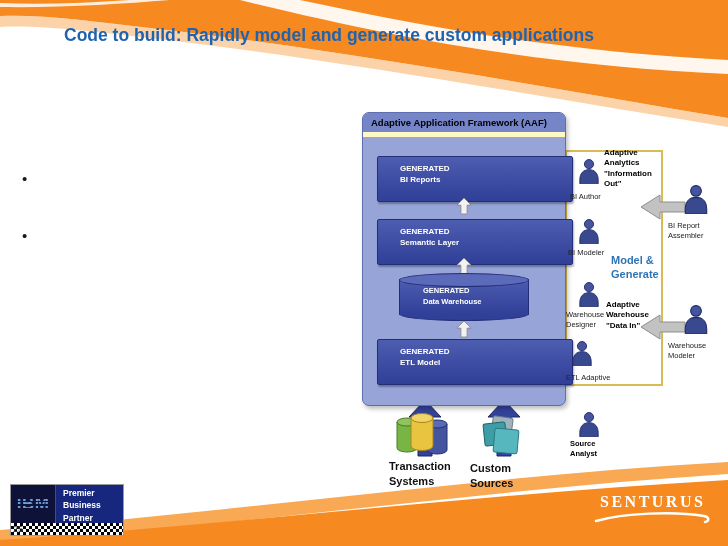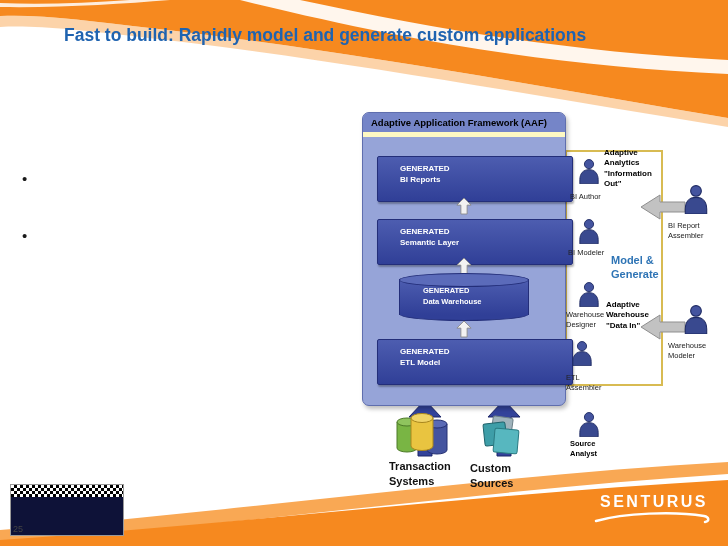--- a/index.html
+++ b/index.html
@@ -30,41 +30,41 @@
   .annot{font-size:8px;font-weight:bold;color:#000;line-height:1.3;z-index:3;}
   .model-gen{left:611px;top:254px;width:62px;font-size:11px;font-weight:bold;color:#2E74B5;line-height:1.25;z-index:3;}
   .yellow-box{left:565px;top:150px;width:94px;height:232px;border:2px solid #D8BB52;z-index:1;}
   .person{z-index:3;}
   .emblem{left:10px;top:484px;width:112px;height:50px;display:flex;flex-direction:column;z-index:4;border:1px solid #999;background:#0E1238;}
   .emblem-top{display:flex;height:38px;}
   .emblem-ibm{width:44px;position:relative;display:flex;align-items:center;justify-content:center;color:#6F9BD8;font-size:17px;font-weight:bold;letter-spacing:.5px;}
   .emblem-ibm .stripes{position:absolute;left:4px;right:4px;top:10px;height:18px;background:repeating-linear-gradient(180deg,rgba(14,18,56,0) 0 2px,#0E1238 2px 3.6px);}
   .emblem-partner{flex:1;background:#17277E;color:#fff;font-size:8.5px;font-weight:bold;line-height:1.45;padding:2px 0 0 7px;border-left:1px solid #3A4AA0;}
   .checker{height:12px;background-color:#fff;background-image:linear-gradient(45deg,#000 25%,transparent 25%,transparent 75%,#000 75%),linear-gradient(45deg,#000 25%,transparent 25%,transparent 75%,#000 75%);background-position:0 0,3px 3px;background-size:6px 6px;}
-  .brand{left:600px;top:493px;color:#fff;font-size:16px;font-weight:bold;letter-spacing:2.5px;z-index:4;}
+  .brand{left:600px;top:493px;color:#fff;font-size:16px;font-weight:bold;letter-spacing:2.5px;z-index:4;font-family:Liberation Serif, serif;}
   .brand-swoosh{left:594px;top:509px;z-index:4;}
   .page-num{left:13px;top:524px;font-size:9px;color:#444;z-index:5;}
 </style>
 </head>
 <body>
 
 <div class="slide">
 
   <svg class="abs svg-top" width="728" height="132" viewBox="0 0 728 132">
     <path d="M0,0 L728,0 L728,118 C540,86 330,48 150,28 C90,21 40,14 0,16 Z" fill="#F6891F"></path>
     <path d="M0,16 C40,14 90,21 150,28 C330,48 540,86 728,118 L728,127 C520,93 320,57 140,37 C80,30 35,25 0,27 Z" fill="#F9A854" opacity="0.5"></path>
     <path d="M240,0 C420,44 560,66 728,74 L728,60 C570,52 440,30 300,0 Z" fill="#FFFFFF" opacity="0.92"></path>
     <path d="M0,7 C60,8 120,4 170,0 L130,0 C85,3 40,5 0,3 Z" fill="#FFFFFF" opacity="0.85"></path>
   </svg>
   <svg class="abs svg-bottom" width="728" height="96" viewBox="0 0 728 96">
     <path d="M0,80 C240,62 480,26 728,12 L728,24 C480,40 240,76 0,92 Z" fill="#F9A854"></path>
     <path d="M0,96 L0,90 C240,74 480,44 728,30 L728,96 Z" fill="#F6891F"></path>
   </svg>
 
-  <div class="abs title">Fast to build: Rapidly model and generate custom applications</div>
+  <div class="abs title">Code to build: Rapidly model and generate custom applications</div>
   <div class="abs bullets">
     <div class="bullet">
       <div class="bullet-dot">•</div>
     </div>
     <div class="bullet">
       <div class="bullet-dot">•</div>
     </div>
   </div>
 
   <div class="abs yellow-box"></div>
@@ -172,29 +172,40 @@
   <svg class="abs person" style="left:683px;top:304px" width="26" height="30" viewBox="0 0 24 28">
     <circle cx="12" cy="6.5" r="5" fill="#44549F" stroke="#1E2A63"></circle>
     <path d="M12,12.5 C5.5,12.5 2,17 2,23.5 L2,28 L22,28 L22,23.5 C22,17 18.5,12.5 12,12.5 Z" fill="#39498F" stroke="#1E2A63"></path>
   </svg>
   <div class="abs role-label" style="left:668px;top:341px;width:50px">Warehouse Modeler</div>
 
   <svg class="abs person" style="left:571px;top:340px" width="22" height="26" viewBox="0 0 24 28">
     <circle cx="12" cy="6.5" r="5" fill="#44549F" stroke="#1E2A63"></circle>
     <path d="M12,12.5 C5.5,12.5 2,17 2,23.5 L2,28 L22,28 L22,23.5 C22,17 18.5,12.5 12,12.5 Z" fill="#39498F" stroke="#1E2A63"></path>
   </svg>
-  <div class="abs role-label" style="left:566px;top:373px;width:48px">ETL Assembler</div>
+  <div class="abs role-label" style="left:566px;top:373px;width:48px">ETL Adaptive</div>
 
   <svg class="abs person" style="left:578px;top:411px" width="22" height="26" viewBox="0 0 24 28">
     <circle cx="12" cy="6.5" r="5" fill="#44549F" stroke="#1E2A63"></circle>
     <path d="M12,12.5 C5.5,12.5 2,17 2,23.5 L2,28 L22,28 L22,23.5 C22,17 18.5,12.5 12,12.5 Z" fill="#39498F" stroke="#1E2A63"></path>
   </svg>
   <div class="abs role-label bold" style="left:570px;top:439px;width:44px">Source Analyst</div>
 
   <div class="abs emblem">
+    <div class="emblem-top">
+      <div class="emblem-ibm">
+        <span>IBM</span>
+        <div class="stripes"></div>
+      </div>
+      <div class="emblem-partner">
+        <div>Premier</div>
+        <div>Business</div>
+        <div>Partner</div>
+      </div>
+    </div>
     <div class="checker"></div>
   </div>
 
   <div class="abs brand">SENTURUS</div>
   <svg class="abs brand-swoosh" width="120" height="16" viewBox="0 0 120 16">
     <path d="M2 12 C30 4 80 2 110 7 C115 8 116 12 111 13" stroke="#FFFFFF" stroke-width="2.5" fill="none" stroke-linecap="round"></path>
   </svg>
 
   <div class="abs page-num">25</div>
 

